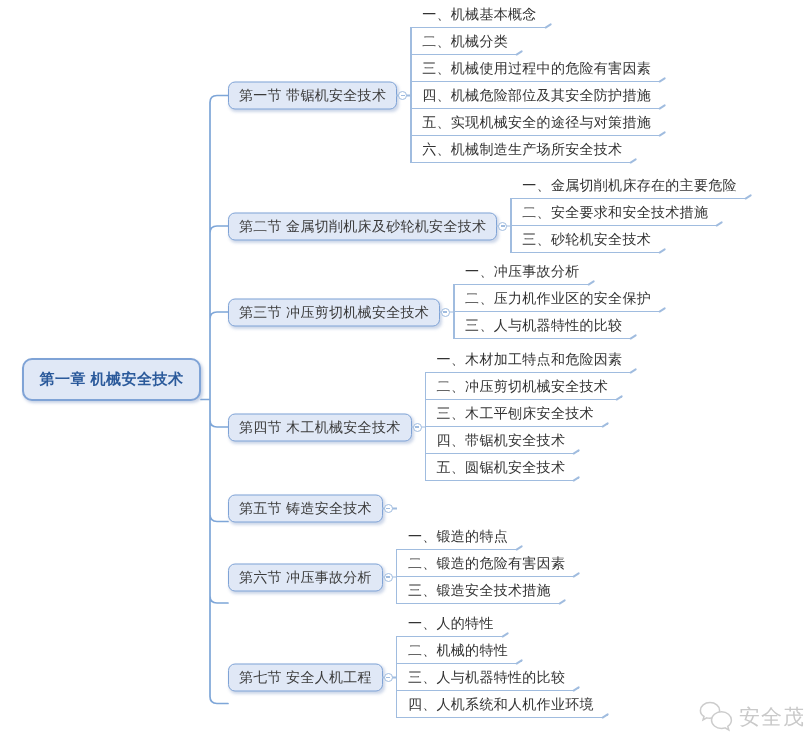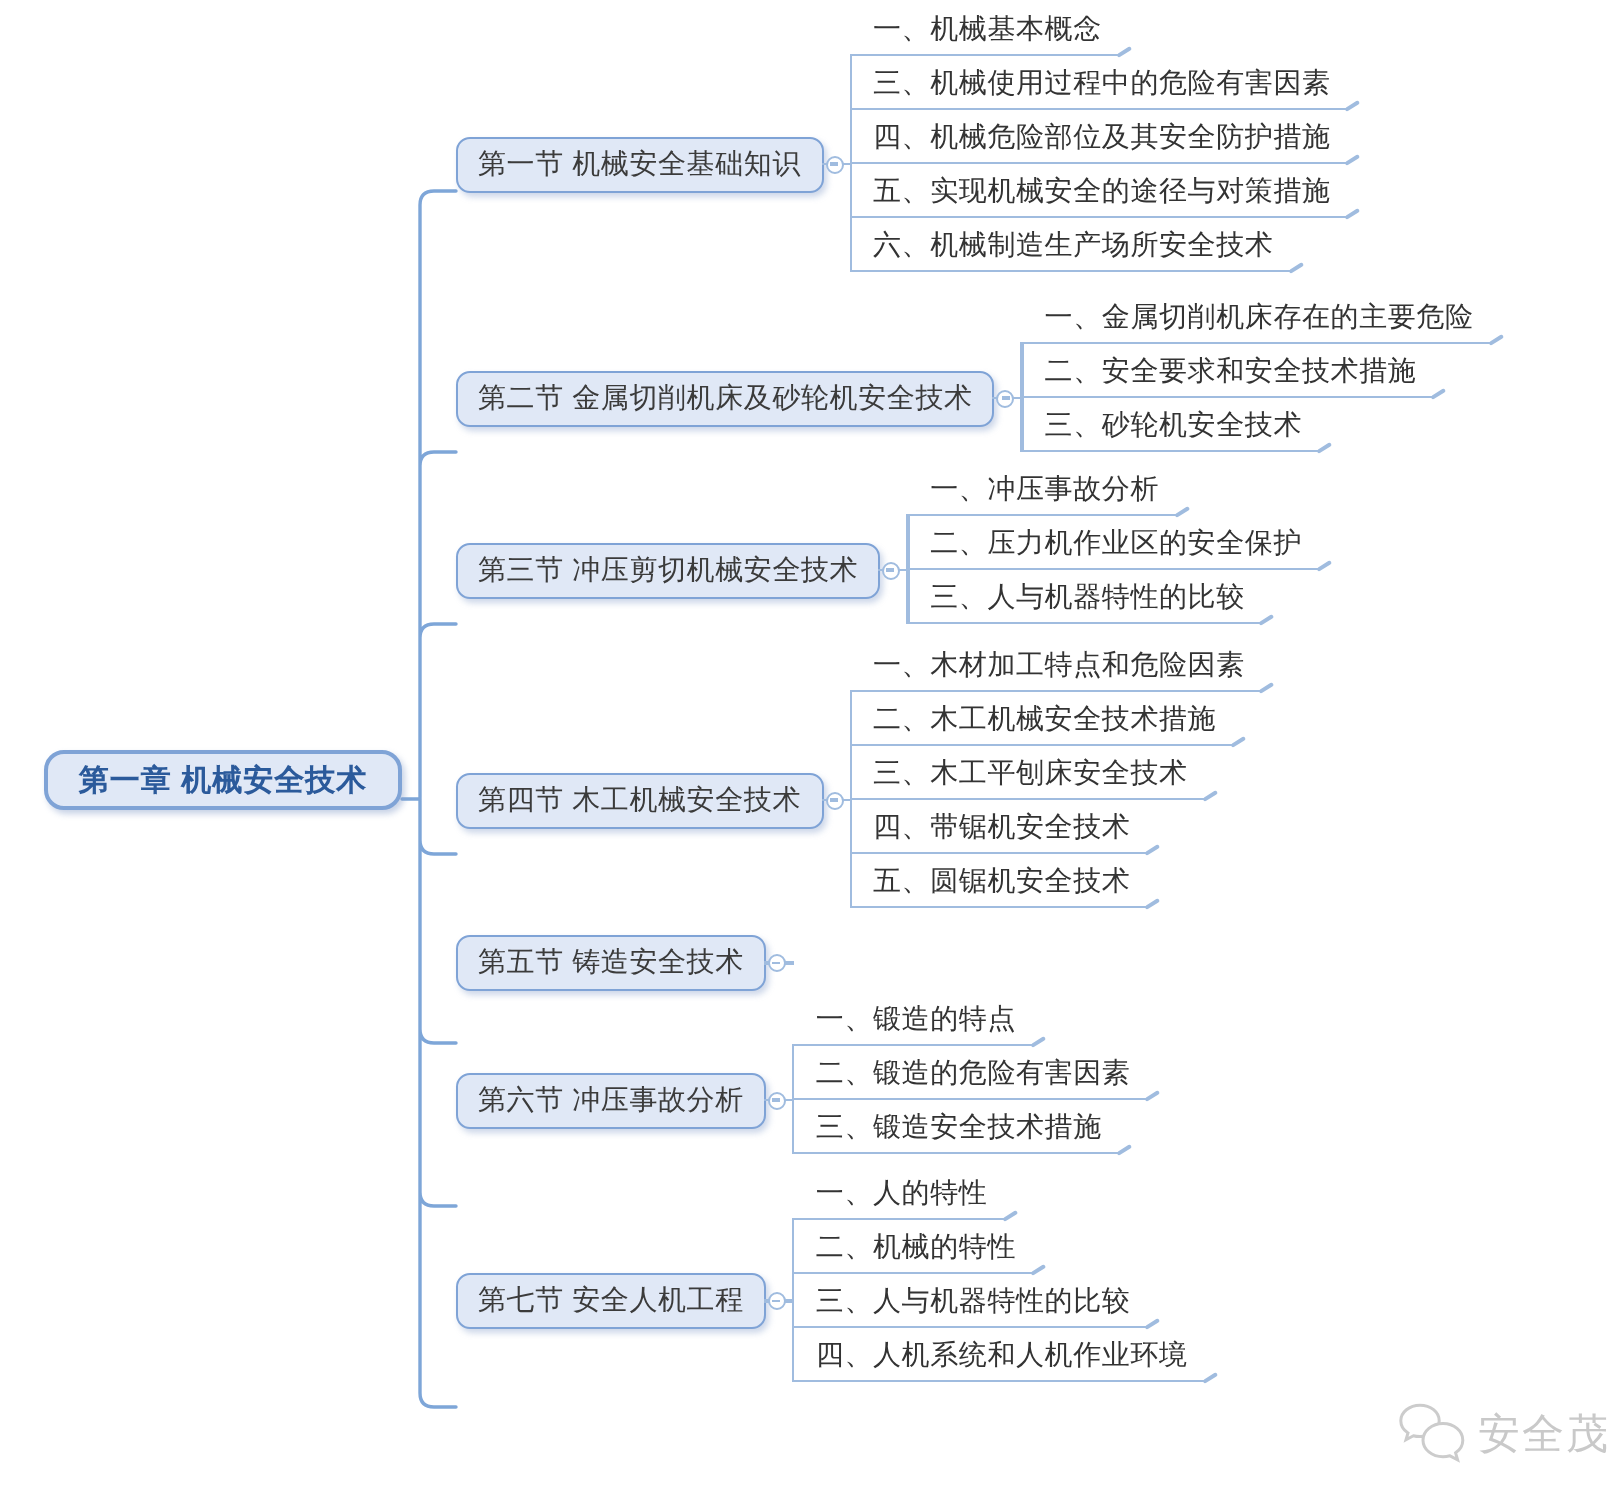--- a/index.html
+++ b/index.html
@@ -8,21 +8,21 @@
     position:relative;
     width:807px;height:754px;
     background:#ffffff;
     overflow:hidden;
     font-family:"Liberation Sans","DejaVu Sans",sans-serif;
   }
   .overlay{position:absolute;left:0;top:0;width:807px;height:754px;pointer-events:none;}
 
   
   .root-node{
-    position:absolute;left:22px;top:375px;width:179px;height:30px;
+    position:absolute;left:22px;top:358px;width:179px;height:43px;
     box-sizing:border-box;
     background:var(--node-fill,#e0e8f6);
     border:2px solid var(--node-border,#7fa3d6);
     border-radius:10px;
     box-shadow:1.5px 2px 3px rgba(130,155,200,.45);
     display:flex;align-items:center;justify-content:center;
     cursor:pointer;
   }
   .root-label{
     font-size:15px;font-weight:bold;letter-spacing:.5px;
@@ -114,30 +114,33 @@
     <path id="trunk-path" d="M 201 399.5 H 210 M 228 95.5 H 217 Q 210 95.5 210 102.5 V 399.5 M 228 226 H 217 Q 210 226 210 233 V 399.5 M 228 312 H 217 Q 210 312 210 319 V 399.5 M 228 427 H 217 Q 210 427 210 420 V 399.5 M 228 521.5 H 217 Q 210 521.5 210 514.5 V 399.5 M 228 603 H 217 Q 210 603 210 596 V 399.5 M 228 703.5 H 217 Q 210 703.5 210 696.5 V 399.5" fill="none" stroke="#7ea6d8" stroke-width="1.7" stroke-linecap="round"></path>
   </svg>
 
   <div class="root-node">
     <span class="root-label">第一章 机械安全技术</span>
   </div>
 
   <div class="sections" id="sections">
       <div class="group">
         <div class="section-node">
-          <span class="section-label">第一节 机械安全基础知识</span>
+          <span class="section-label">第一节 带锯机安全技术</span>
         </div>
         <div class="toggle">
           <div class="toggle-circle"></div>
         </div>
         <div class="children">
           <div class="leaf">
             <span class="leaf-line">一、机械基本概念</span>
           </div>
           <div class="leaf">
+            <span class="leaf-line">二、机械分类</span>
+          </div>
+          <div class="leaf">
             <span class="leaf-line">三、机械使用过程中的危险有害因素</span>
           </div>
           <div class="leaf">
             <span class="leaf-line">四、机械危险部位及其安全防护措施</span>
           </div>
           <div class="leaf">
             <span class="leaf-line">五、实现机械安全的途径与对策措施</span>
           </div>
           <div class="leaf">
             <span class="leaf-line">六、机械制造生产场所安全技术</span>
@@ -187,21 +190,21 @@
           <span class="section-label">第四节 木工机械安全技术</span>
         </div>
         <div class="toggle">
           <div class="toggle-circle"></div>
         </div>
         <div class="children">
           <div class="leaf">
             <span class="leaf-line">一、木材加工特点和危险因素</span>
           </div>
           <div class="leaf">
-            <span class="leaf-line">二、木工机械安全技术措施</span>
+            <span class="leaf-line">二、冲压剪切机械安全技术</span>
           </div>
           <div class="leaf">
             <span class="leaf-line">三、木工平刨床安全技术</span>
           </div>
           <div class="leaf">
             <span class="leaf-line">四、带锯机安全技术</span>
           </div>
           <div class="leaf">
             <span class="leaf-line">五、圆锯机安全技术</span>
           </div>

